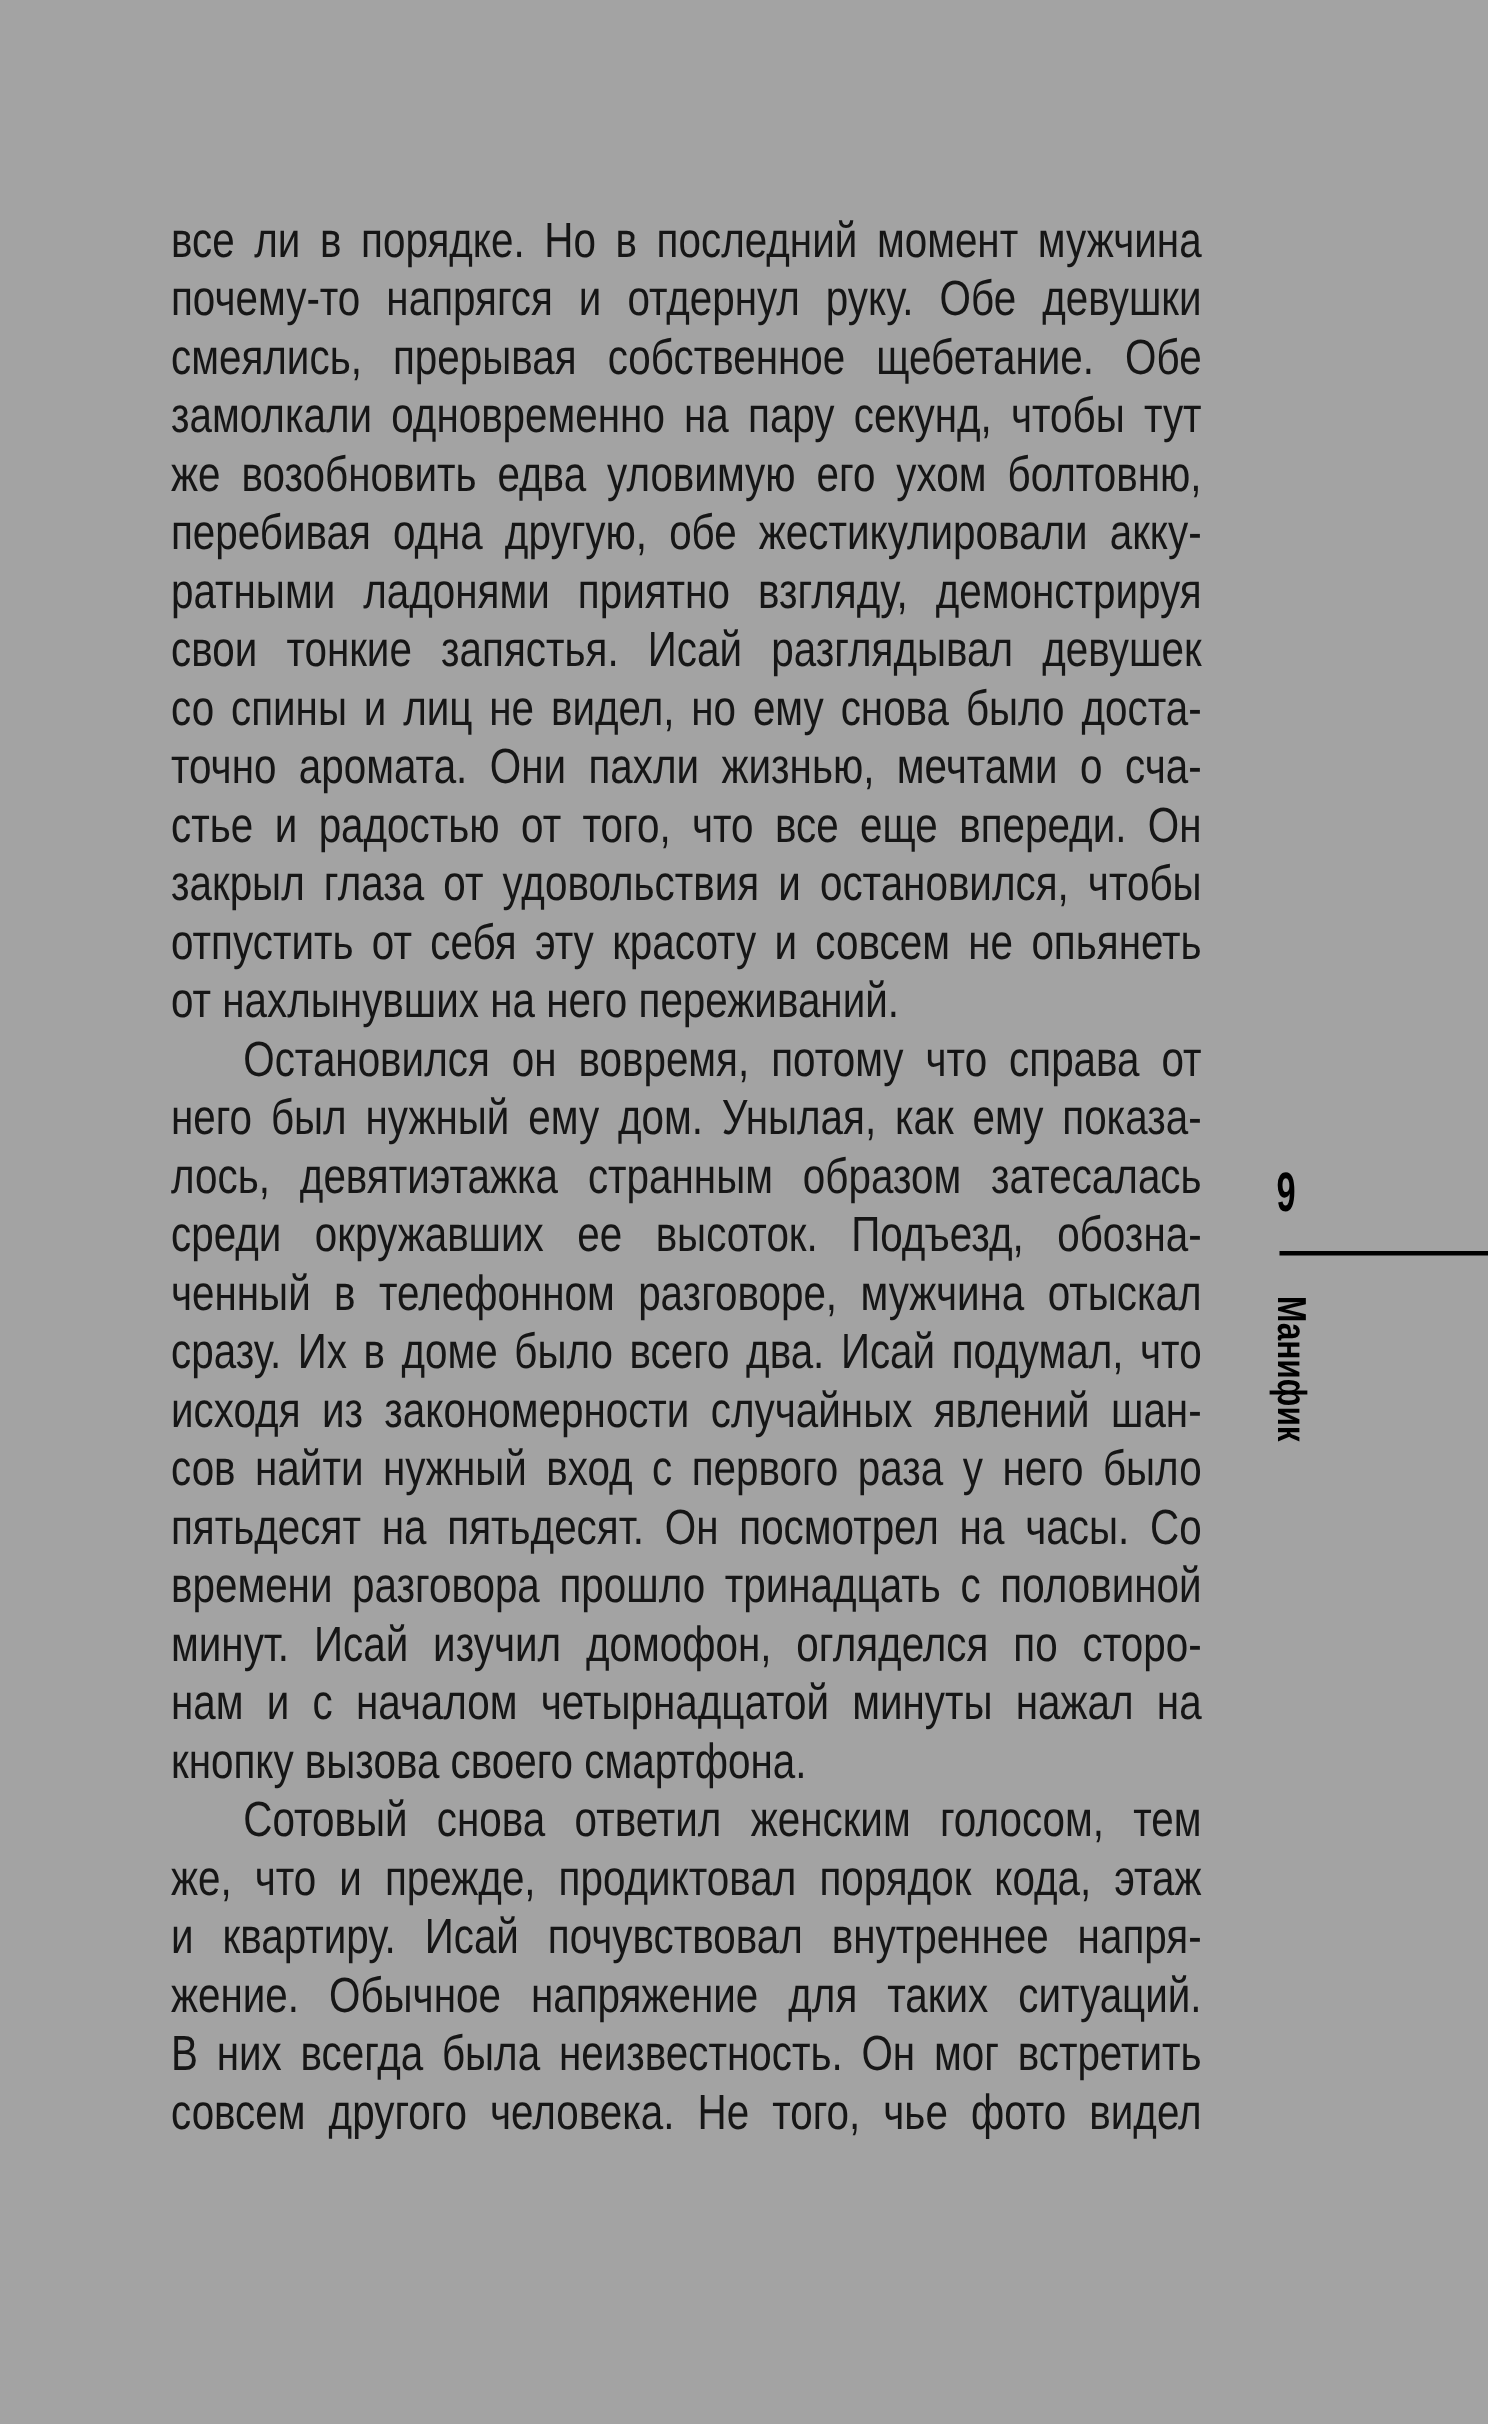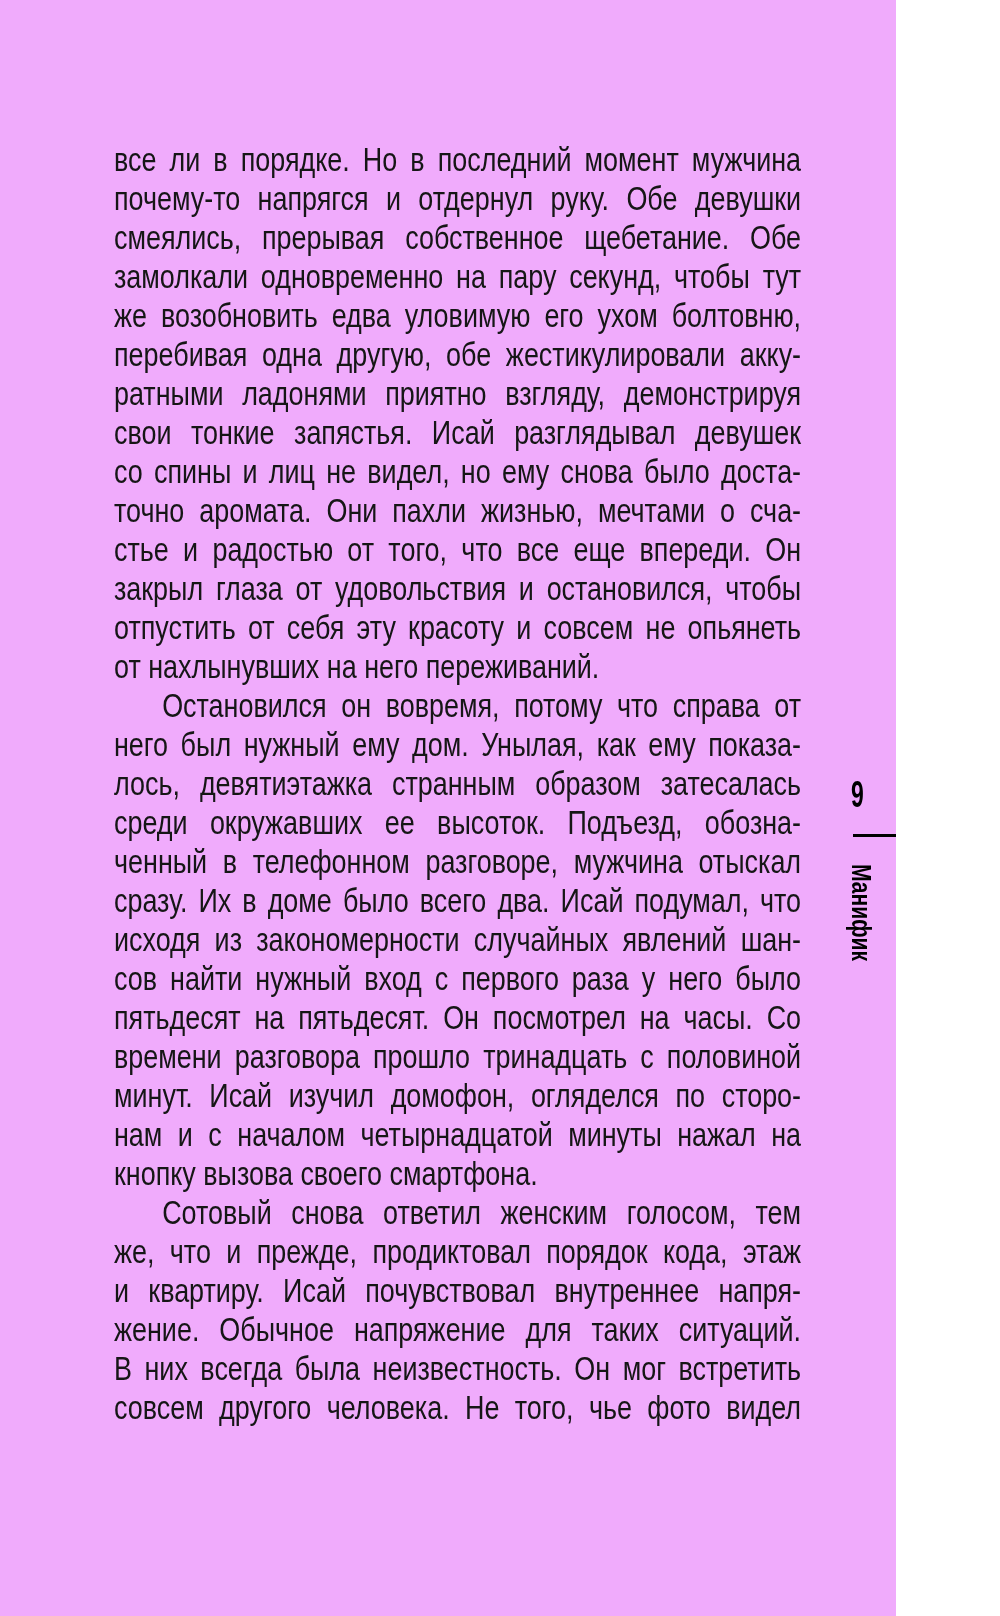--- a/index.html
+++ b/index.html
@@ -2,23 +2,23 @@
 <html lang="ru"><head>
 <meta charset="utf-8">
 <style>
   html, body {
     margin: 0;
     padding: 0;
     background: #ffffff;
   }
   .page {
     position: relative;
-    width: 896px;
+    width: 992px;
     height: 1616px;
-    background: #f0abfc;
+    background: #a3a3a3;
     overflow: hidden;
     font-family: "Liberation Sans", "DejaVu Sans", sans-serif;
   }
   
   .text-block {
     position: absolute;
     left: 114px;
     top: 140px;
     width: 842px;
     transform: scaleX(0.816);

